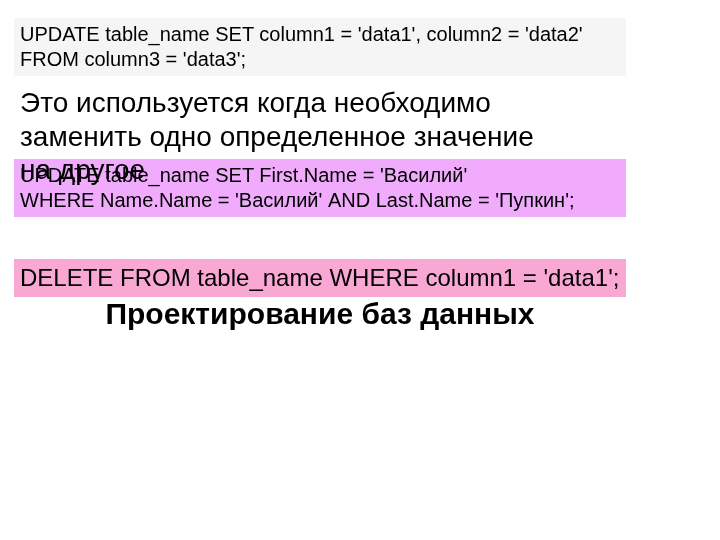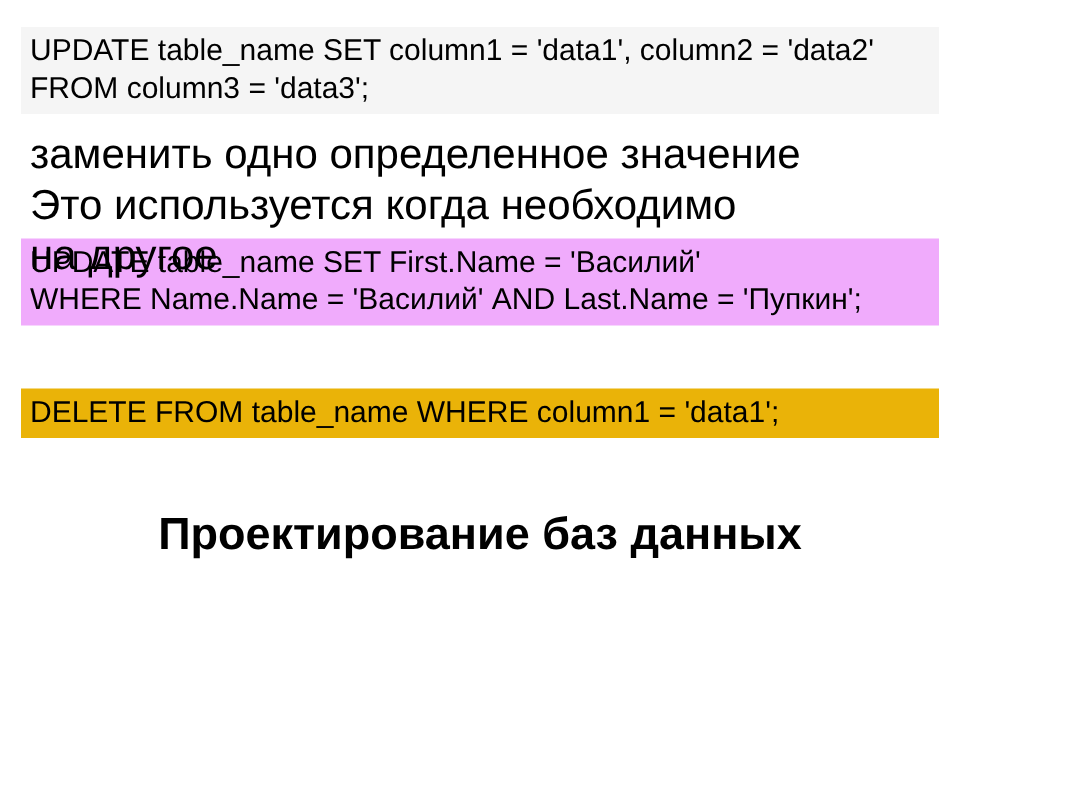--- a/index.html
+++ b/index.html
@@ -50,46 +50,45 @@
     left: 0;
     top: 6px;
     right: 0;
     background: #f0abfc;
     padding: 4px 6px;
     font-size: 20px;
     line-height: 1.25;
     z-index: 1;
   }
   .code-block3 {
-    background: #eab308;
+    background: #f9a8d4;
     padding: 4px 6px;
     margin: 10px 0 0 0;
-    font-size: 20px;
+    font-size: 24px;
     line-height: 1.25;
   }
   .heading {
     font-size: 30px;
     font-weight: bold;
     text-align: center;
-    margin-top: 48px;
   }
 </style>
 </head>
 <body>
 
 <div class="slide">
 
   <div class="code-block">
     <div>UPDATE table_name SET column1 = 'data1', column2 = 'data2'</div>
     <div>FROM column3 = 'data3';</div>
   </div>
 
   <div class="body-text">
+    <div>Это используется когда необходимо</div>
     <div>заменить одно определенное значение</div>
-    <div>Это используется когда необходимо</div>
   </div>
 
   <div class="overlap-wrap">
     <div class="code2">
       <div>UPDATE table_name SET First.Name = 'Василий'</div>
       <div>WHERE Name.Name = 'Василий' AND Last.Name = 'Пупкин';</div>
     </div>
     <div class="line3">на другое</div>
   </div>
 

